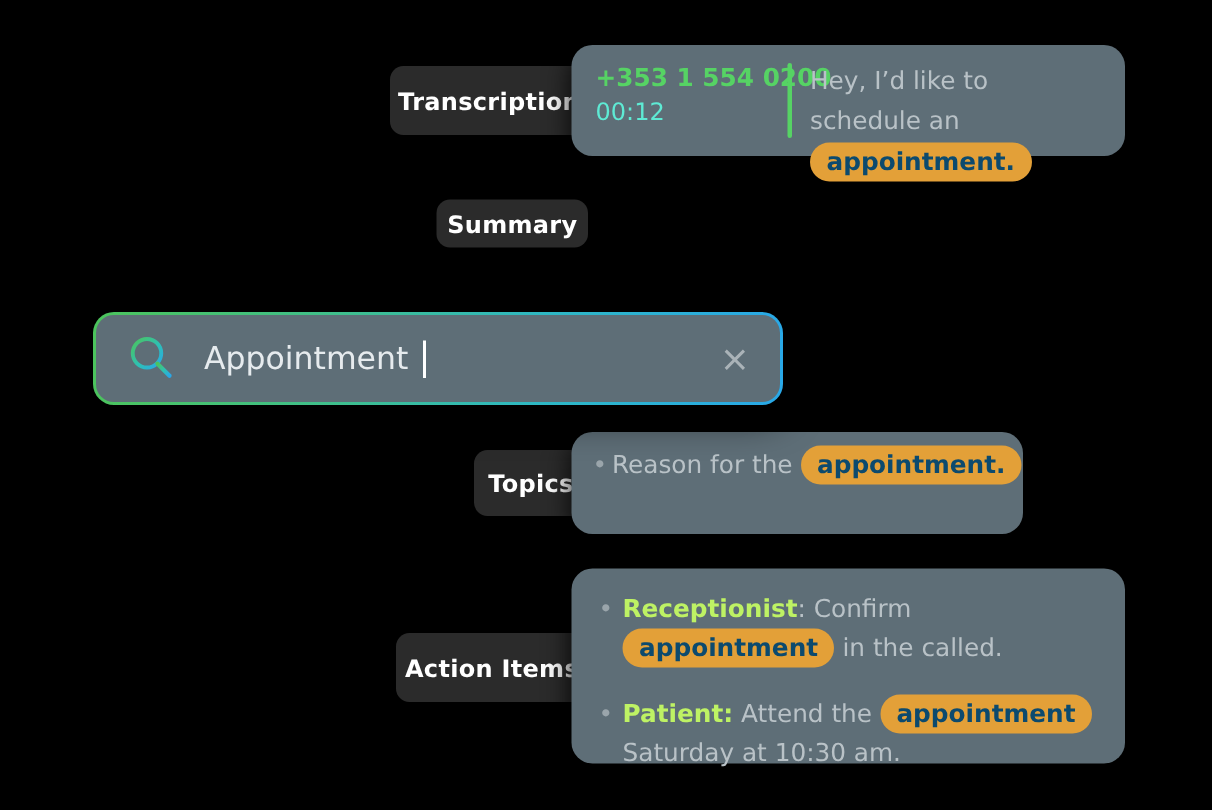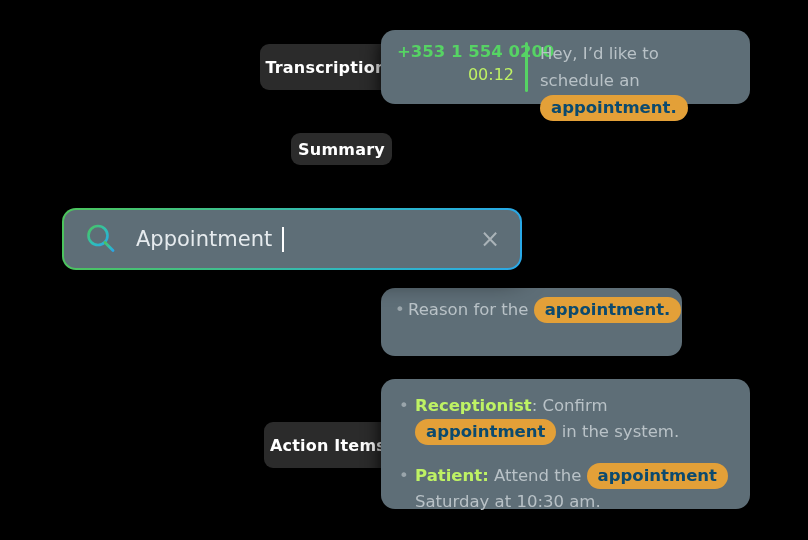--- a/index.html
+++ b/index.html
@@ -78,24 +78,23 @@
     flex-shrink: 0;
   }
   .phone-number {
     color: #56d364;
     font-weight: bold;
     font-size: 16.5px;
     line-height: 23px;
     white-space: nowrap;
   }
   .timestamp {
-    color: #bef264;
+    color: #5eead4;
     font-size: 16px;
     line-height: 24px;
-    text-align: right;
     padding-right: 11px;
   }
   .green-bar {
     width: 3px;
     background: #56d364;
     border-radius: 2px;
     margin: 2px 12px 2px 0;
     flex-shrink: 0;
   }
   .trans-body {
@@ -247,37 +246,40 @@
         <line x1="21" y1="20.5" x2="29" y2="28.5" stroke="url(#sgrad)" stroke-width="2.8" stroke-linecap="round"></line>
       </svg>
       <div id="search-value">
         <span>Appointment</span>
         <span id="caret"></span>
       </div>
       <div id="clear-btn">×</div>
     </div>
   </div>
 
+  <div class="label-pill" style="left:316px; top:300px; width:76px; height:44px;">
+    <span>Topics</span>
+  </div>
 
   <div class="card" id="topics-card">
     <span class="topic-line">
       <span class="bullet">•</span><span>Reason for the</span>
       <span class="hl">appointment.</span>
     </span>
   </div>
 
   <div class="label-pill" style="left:264px; top:422px; width:128px; height:46px;">
     <span>Action Items</span>
   </div>
 
   <div class="card" id="action-card">
     <span class="action-item">
       <span class="bullet-dot">•</span><span class="role">Receptionist</span><span>:</span><span> Confirm</span>
       <span class="hl">appointment</span>
-      <span>in the system.</span>
+      <span>in the called.</span>
     </span>
     <span class="action-item">
       <span class="bullet-dot">•</span><span class="role">Patient:</span><span></span><span> Attend the</span>
       <span class="hl">appointment</span>
       <span>Saturday at 10:30 am.</span>
     </span>
   </div>
 
 </div>
 

